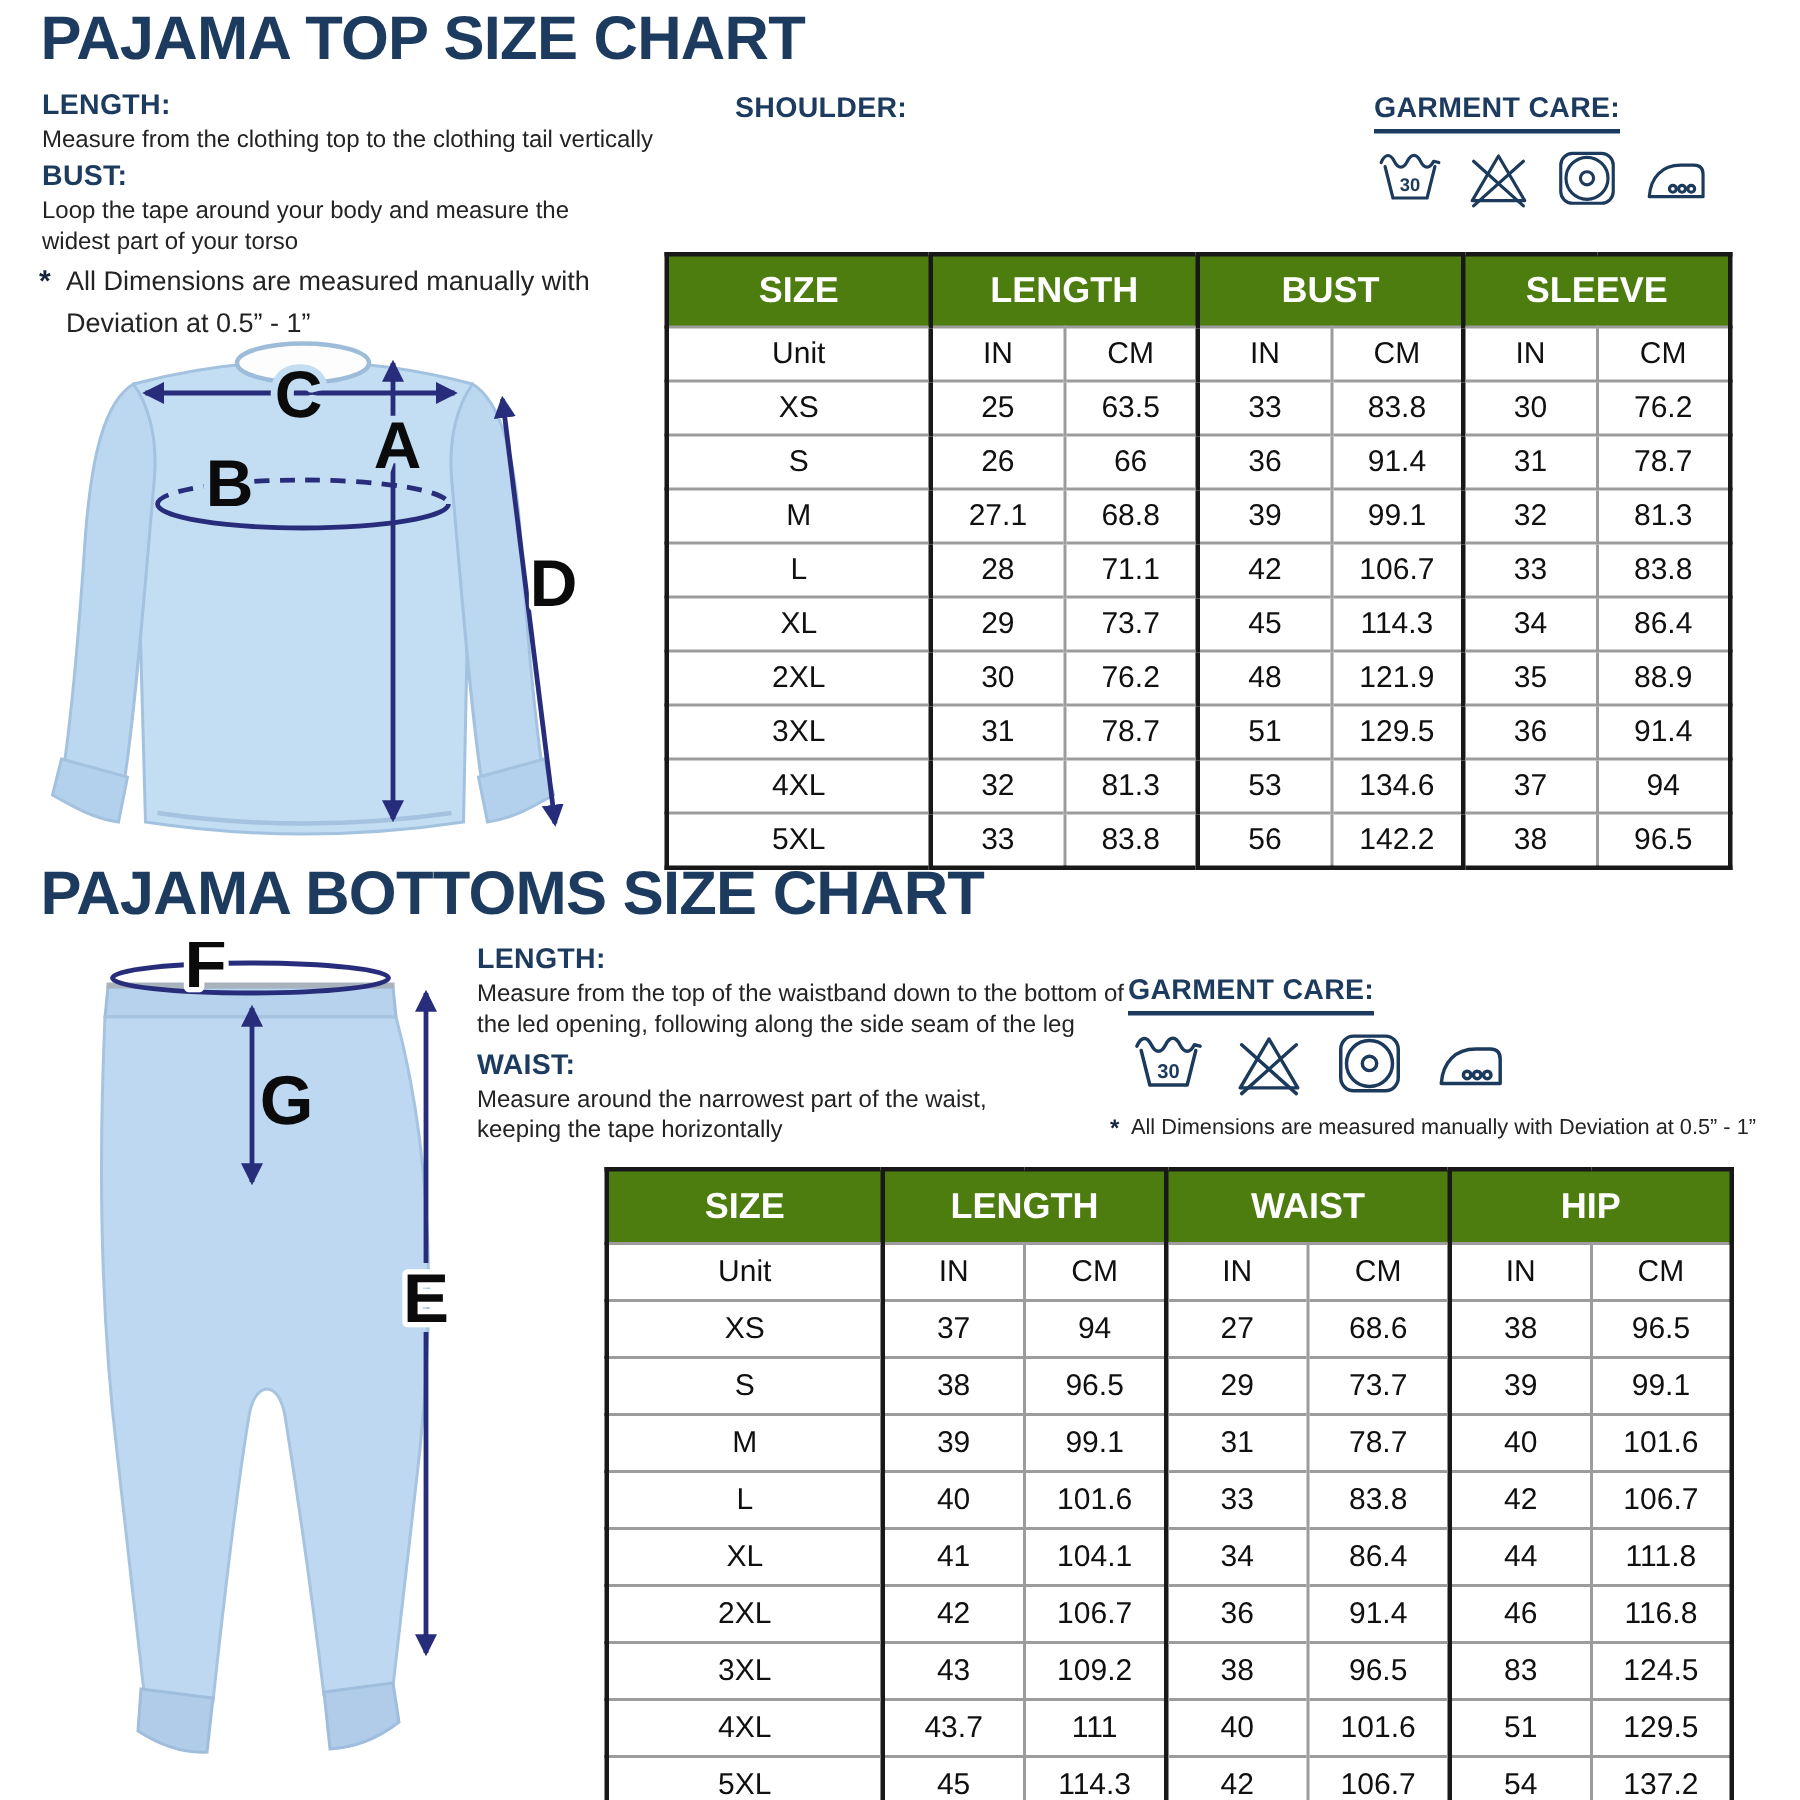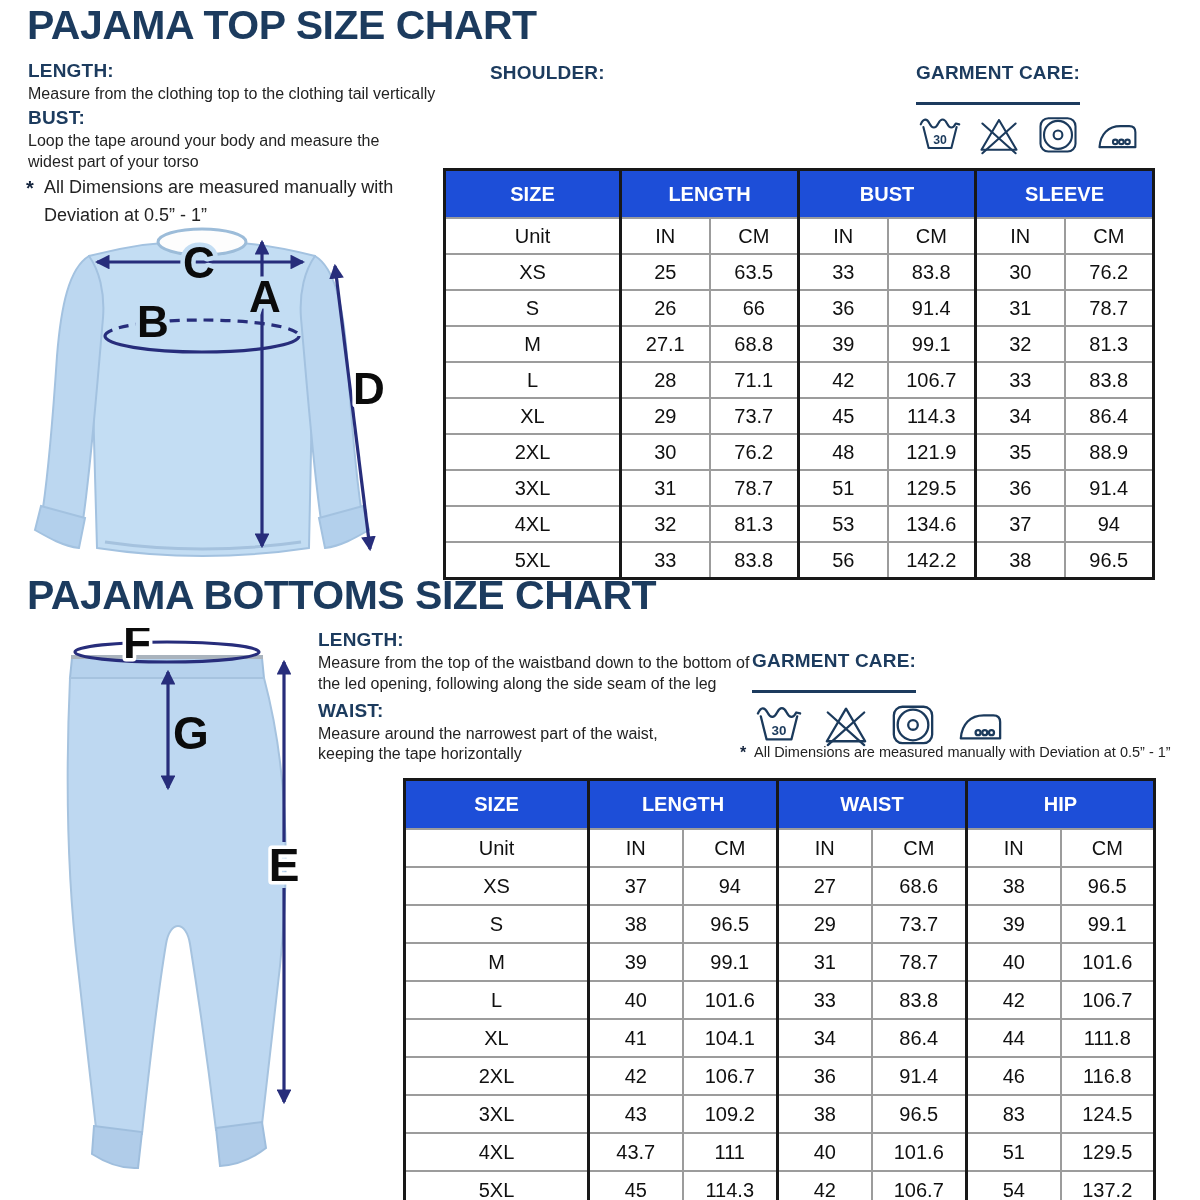--- a/index.html
+++ b/index.html
@@ -8,28 +8,28 @@
   .abs{position:absolute;}
   .title{position:absolute;font-size:41px;font-weight:800;letter-spacing:-0.5px;
          color:#1c3b5e;white-space:nowrap;}
   .h{font-size:19px;font-weight:800;color:#1c3b5e;margin:0 0 2px 0;letter-spacing:.2px;}
   .t{font-size:16px;color:#232323;line-height:1.3;margin:0 0 6px 0;}
   .note{font-size:18px;color:#232323;line-height:1.55;position:absolute;padding-left:18px;}
   .note .star{position:absolute;left:0;top:-1px;font-weight:800;color:#14243d;font-size:20px;}
   .note2{font-size:14.5px;white-space:nowrap;padding-left:14px;}
   .note2 .star{font-size:16px;top:0;}
   .careblock{position:absolute;}
-  .careblock .h{display:inline-block;border-bottom:3px solid #1c3b5e;padding-bottom:18px;margin-bottom:0;}
+  .careblock .h{display:inline-block;border-bottom:3px solid #1c3b5e;padding-bottom:2px;margin-bottom:0;}
   .careicons{display:flex;gap:11px;margin-top:8px;align-items:flex-end;}
   .careicons svg{stroke:#1b3a5c;fill:none;stroke-width:2.4;stroke-linecap:round;stroke-linejoin:round;}
   .careicons text{stroke:none;fill:#1b3a5c;font-weight:bold;font-family:"Liberation Sans",sans-serif;}
   
   table.sizetable{position:absolute;border-collapse:collapse;table-layout:fixed;background:#fff;
                   border:3px solid #181818;font-family:"Liberation Sans",sans-serif;}
-  table.sizetable th{background:#1d4ed8;color:#fff;font-size:20px;font-weight:700;
+  table.sizetable th{background:#4d7c0f;color:#fff;font-size:24px;font-weight:700;
                      border-bottom:2px solid #9c9c9c;text-align:center;}
   table.sizetable td{font-size:20px;color:#101010;text-align:center;border-top:2px solid #9c9c9c;}
   table.sizetable .grp{border-left:3px solid #181818;}
   table.sizetable .thin{border-left:2px solid #9c9c9c;margin-top:45px;}
   #table-top th{height:44px;}   #table-top td{height:32px;}
   #table-bottom th{height:45px;} #table-bottom td{height:34px;}
   
   .diagram{position:absolute;}
   .dline{stroke:#272d7b;stroke-width:3.2;fill:none;}
   .dletter{font-family:"Liberation Sans",sans-serif;font-weight:bold;fill:#0b0b0b;

